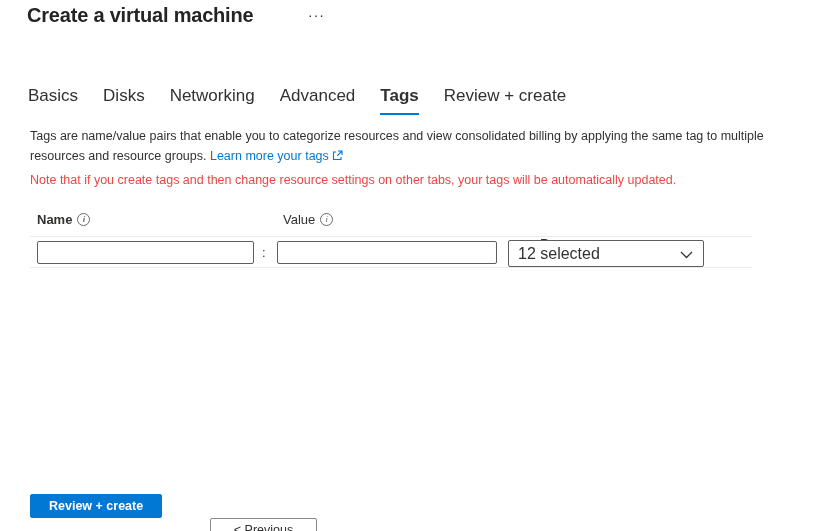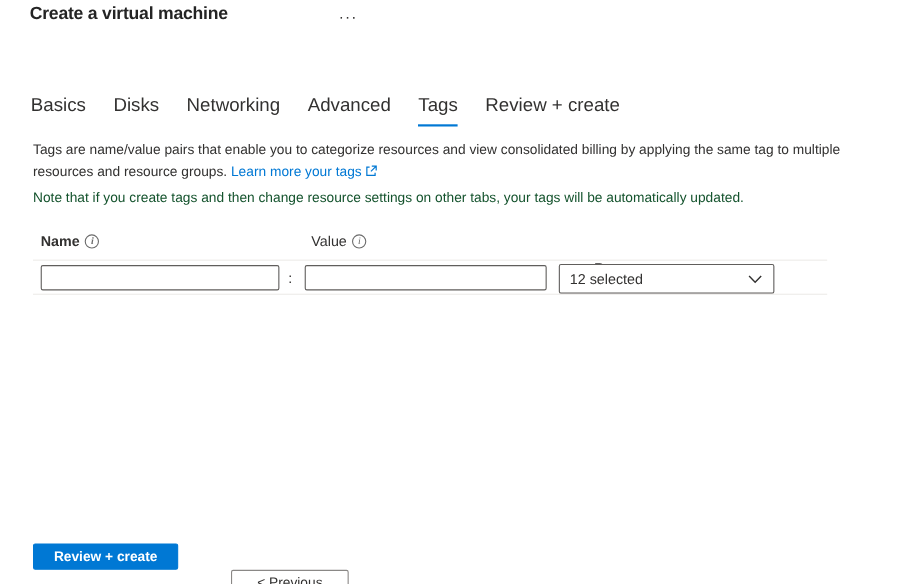--- a/index.html
+++ b/index.html
@@ -14,21 +14,21 @@
     height: 531px;
     background: #ffffff;
     overflow: hidden;
   }
 
   
   .page-title {
     position: absolute;
     left: 27px;
     top: 4px;
-    font-size: 16px;
+    font-size: 20px;
     font-weight: 700;
     color: #242424;
     letter-spacing: -0.2px;
   }
   .more-icon {
     position: absolute;
     left: 308px;
     top: 8px;
     font-size: 14px;
     color: #323130;
@@ -48,21 +48,21 @@
   .tab {
     font-size: 17px;
     color: #323130;
     margin-right: 25px;
     padding-bottom: 7px;
     border-bottom: 2px solid transparent;
     cursor: pointer;
     white-space: nowrap;
   }
   .tab.active {
-    font-weight: 400;
+    font-weight: 700;
     border-bottom: 2px solid #0078d4;
   }
 
   
   .intro {
     position: absolute;
     left: 30px;
     top: 126px;
     width: 750px;
     font-size: 12.5px;
@@ -74,21 +74,21 @@
     text-decoration: none;
     cursor: pointer;
   }
   .external-icon svg { vertical-align: -1px; }
   .note {
     position: absolute;
     left: 30px;
     top: 173px;
     width: 750px;
     font-size: 12.5px;
-    color: #14532d;
+    color: #ef4444;
   }
 
   
   .col-header {
     position: absolute;
     top: 212px;
     font-size: 13px;
     color: #323130;
     display: flex;
     align-items: center;
@@ -152,21 +152,21 @@
     top: 240px;
     width: 196px;
     height: 27px;
     border: 1px solid #605e5c;
     border-radius: 2px;
     background: #fff;
     display: flex;
     align-items: center;
     justify-content: space-between;
     padding: 0 10px 0 9px;
-    font-size: 13px;
+    font-size: 16px;
     color: #323130;
     cursor: pointer;
   }
 
   
   .btn {
     position: absolute;
     top: 494px;
     height: 24px;
     font-family: "Liberation Sans", sans-serif;

